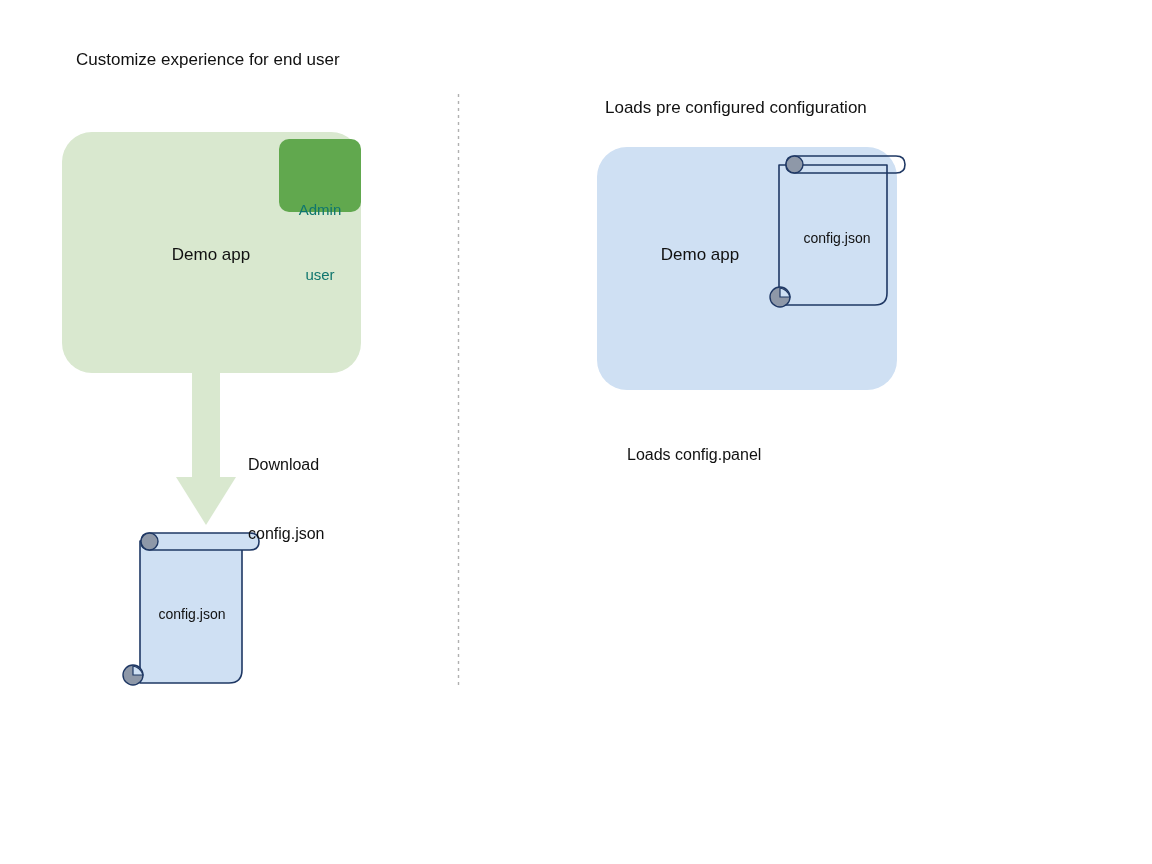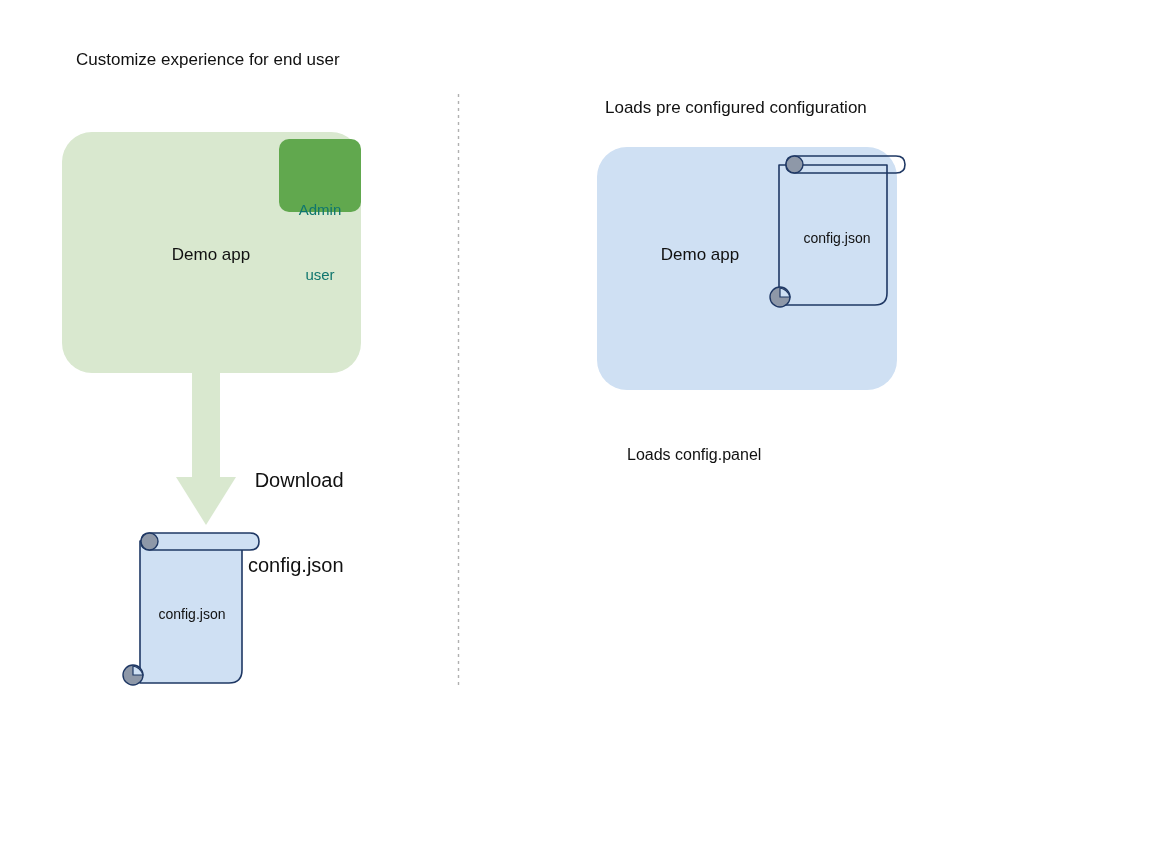--- a/index.html
+++ b/index.html
@@ -32,23 +32,22 @@
     font-size: 17px;
   }
   .boxlabel {
     font-size: 17px;
     text-align: center;
   }
   .caption {
     font-size: 16px;
   }
   .arrowlabel {
-    font-size: 20px;
+    font-size: 16px;
     line-height: 1.42;
-    text-align: right;
   }
   .scrolltext {
     font-size: 14px;
     text-align: center;
   }
   .badgetext {
     font-size: 15px;
     text-align: center;
     line-height: 1.45;
     color: #0f766e;

